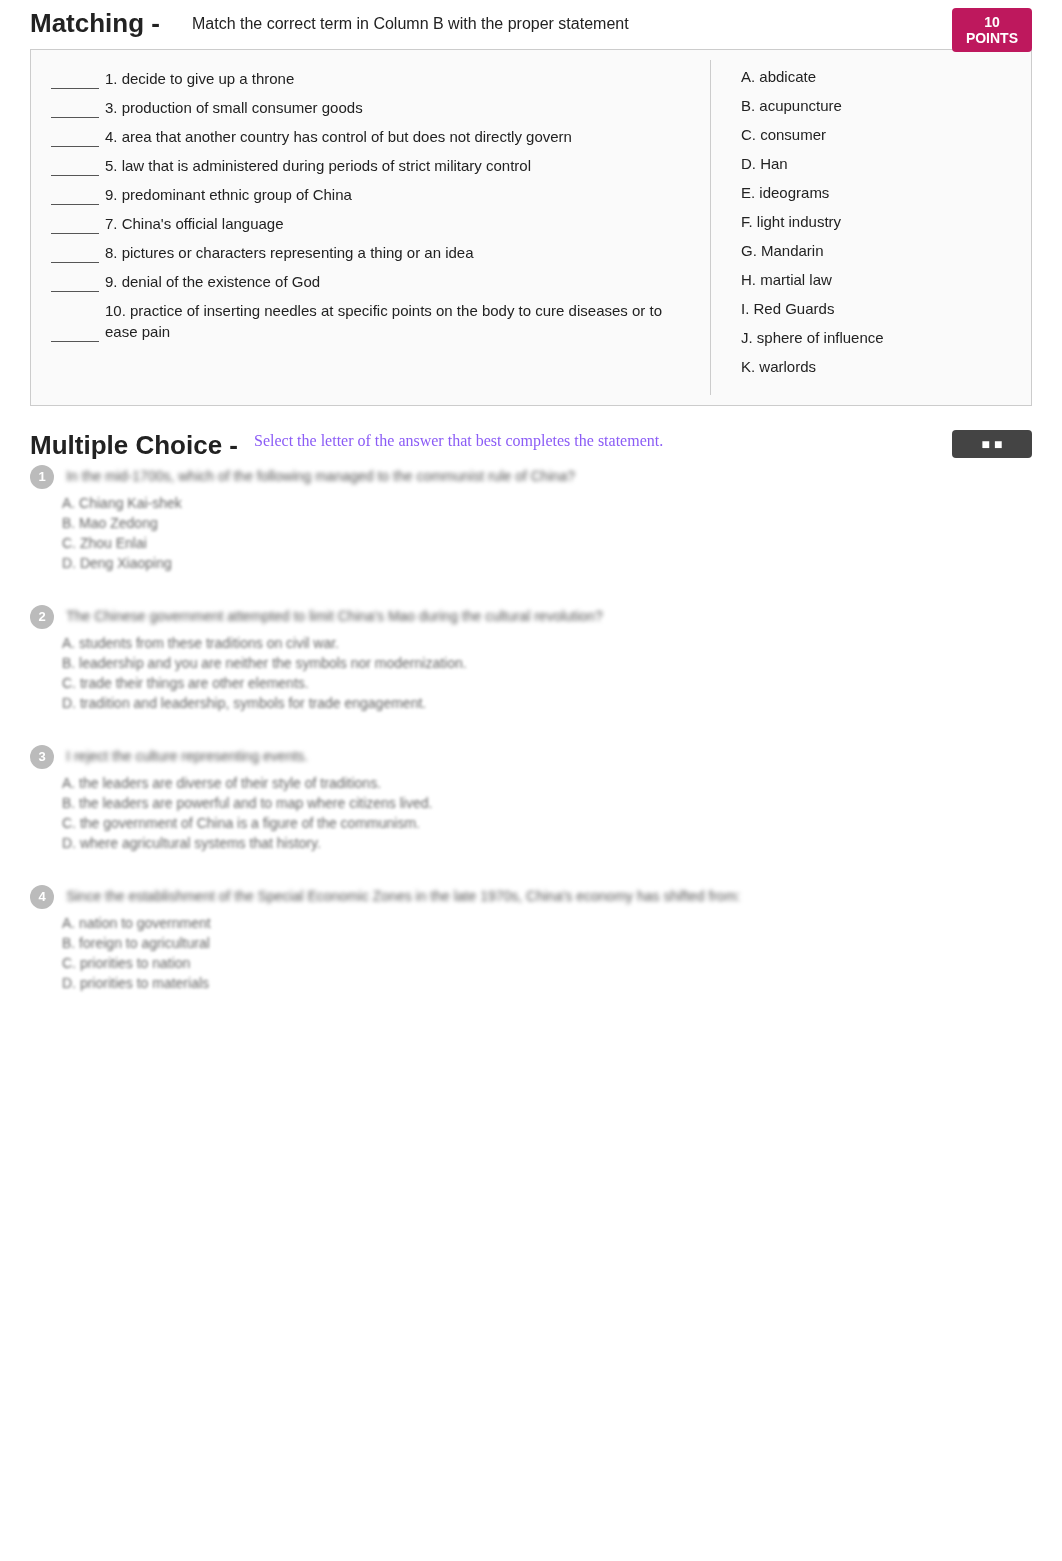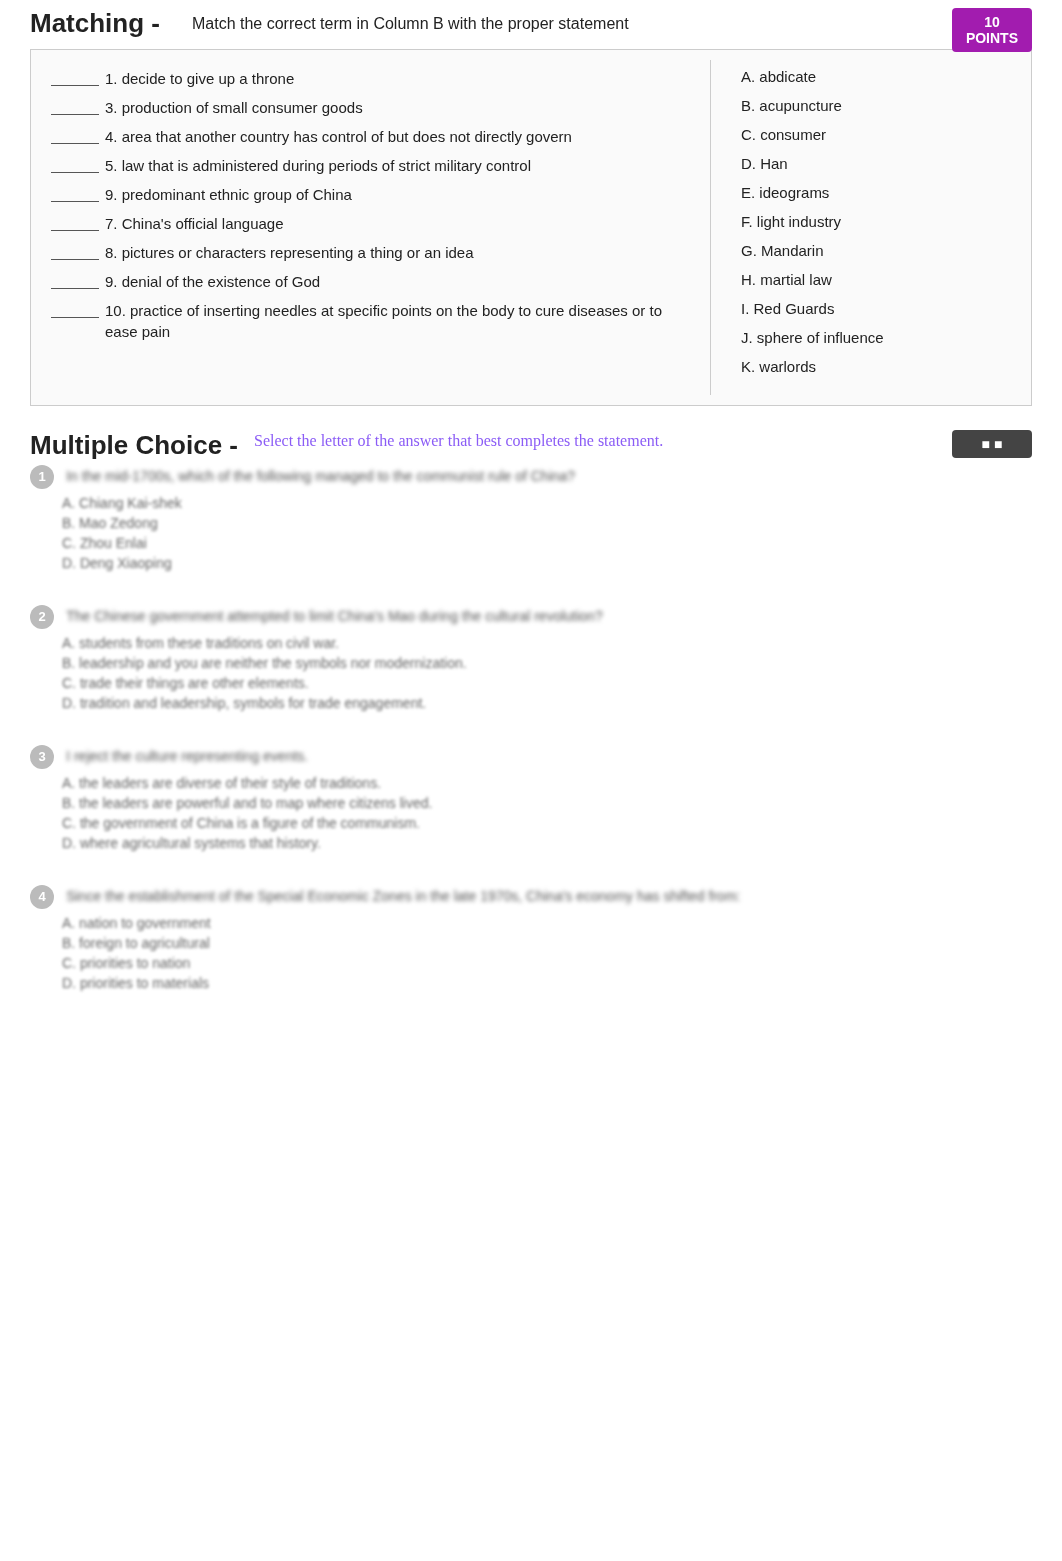--- a/index.html
+++ b/index.html
@@ -33,21 +33,21 @@
       font-size: 16px;
       margin-left: 32px;
       color: #222;
       text-align: right;
     }
 
     .points-badge {
       position: absolute;
       right: 0;
       top: 0;
-      background: #a21caf;
+      background: #be185d;
       color: #fff;
       font-weight: bold;
       font-size: 14px;
       padding: 6px 14px;
       border-radius: 4px;
       text-align: center;
       min-width: 80px;
     }
 
     
@@ -68,21 +68,21 @@
       border-right: 1px solid #ccc;
     }
 
     .column-b {
       width: 320px;
       padding: 8px 30px;
     }
 
     .match-item {
       display: flex;
-      align-items: flex-start;
+      align-items: flex-end;
       margin-bottom: 8px;
       line-height: 1.4;
     }
 
     .match-blank {
       min-width: 48px;
       border-bottom: 1px solid #555;
       display: inline-block;
       margin-right: 6px;
       height: 18px;

